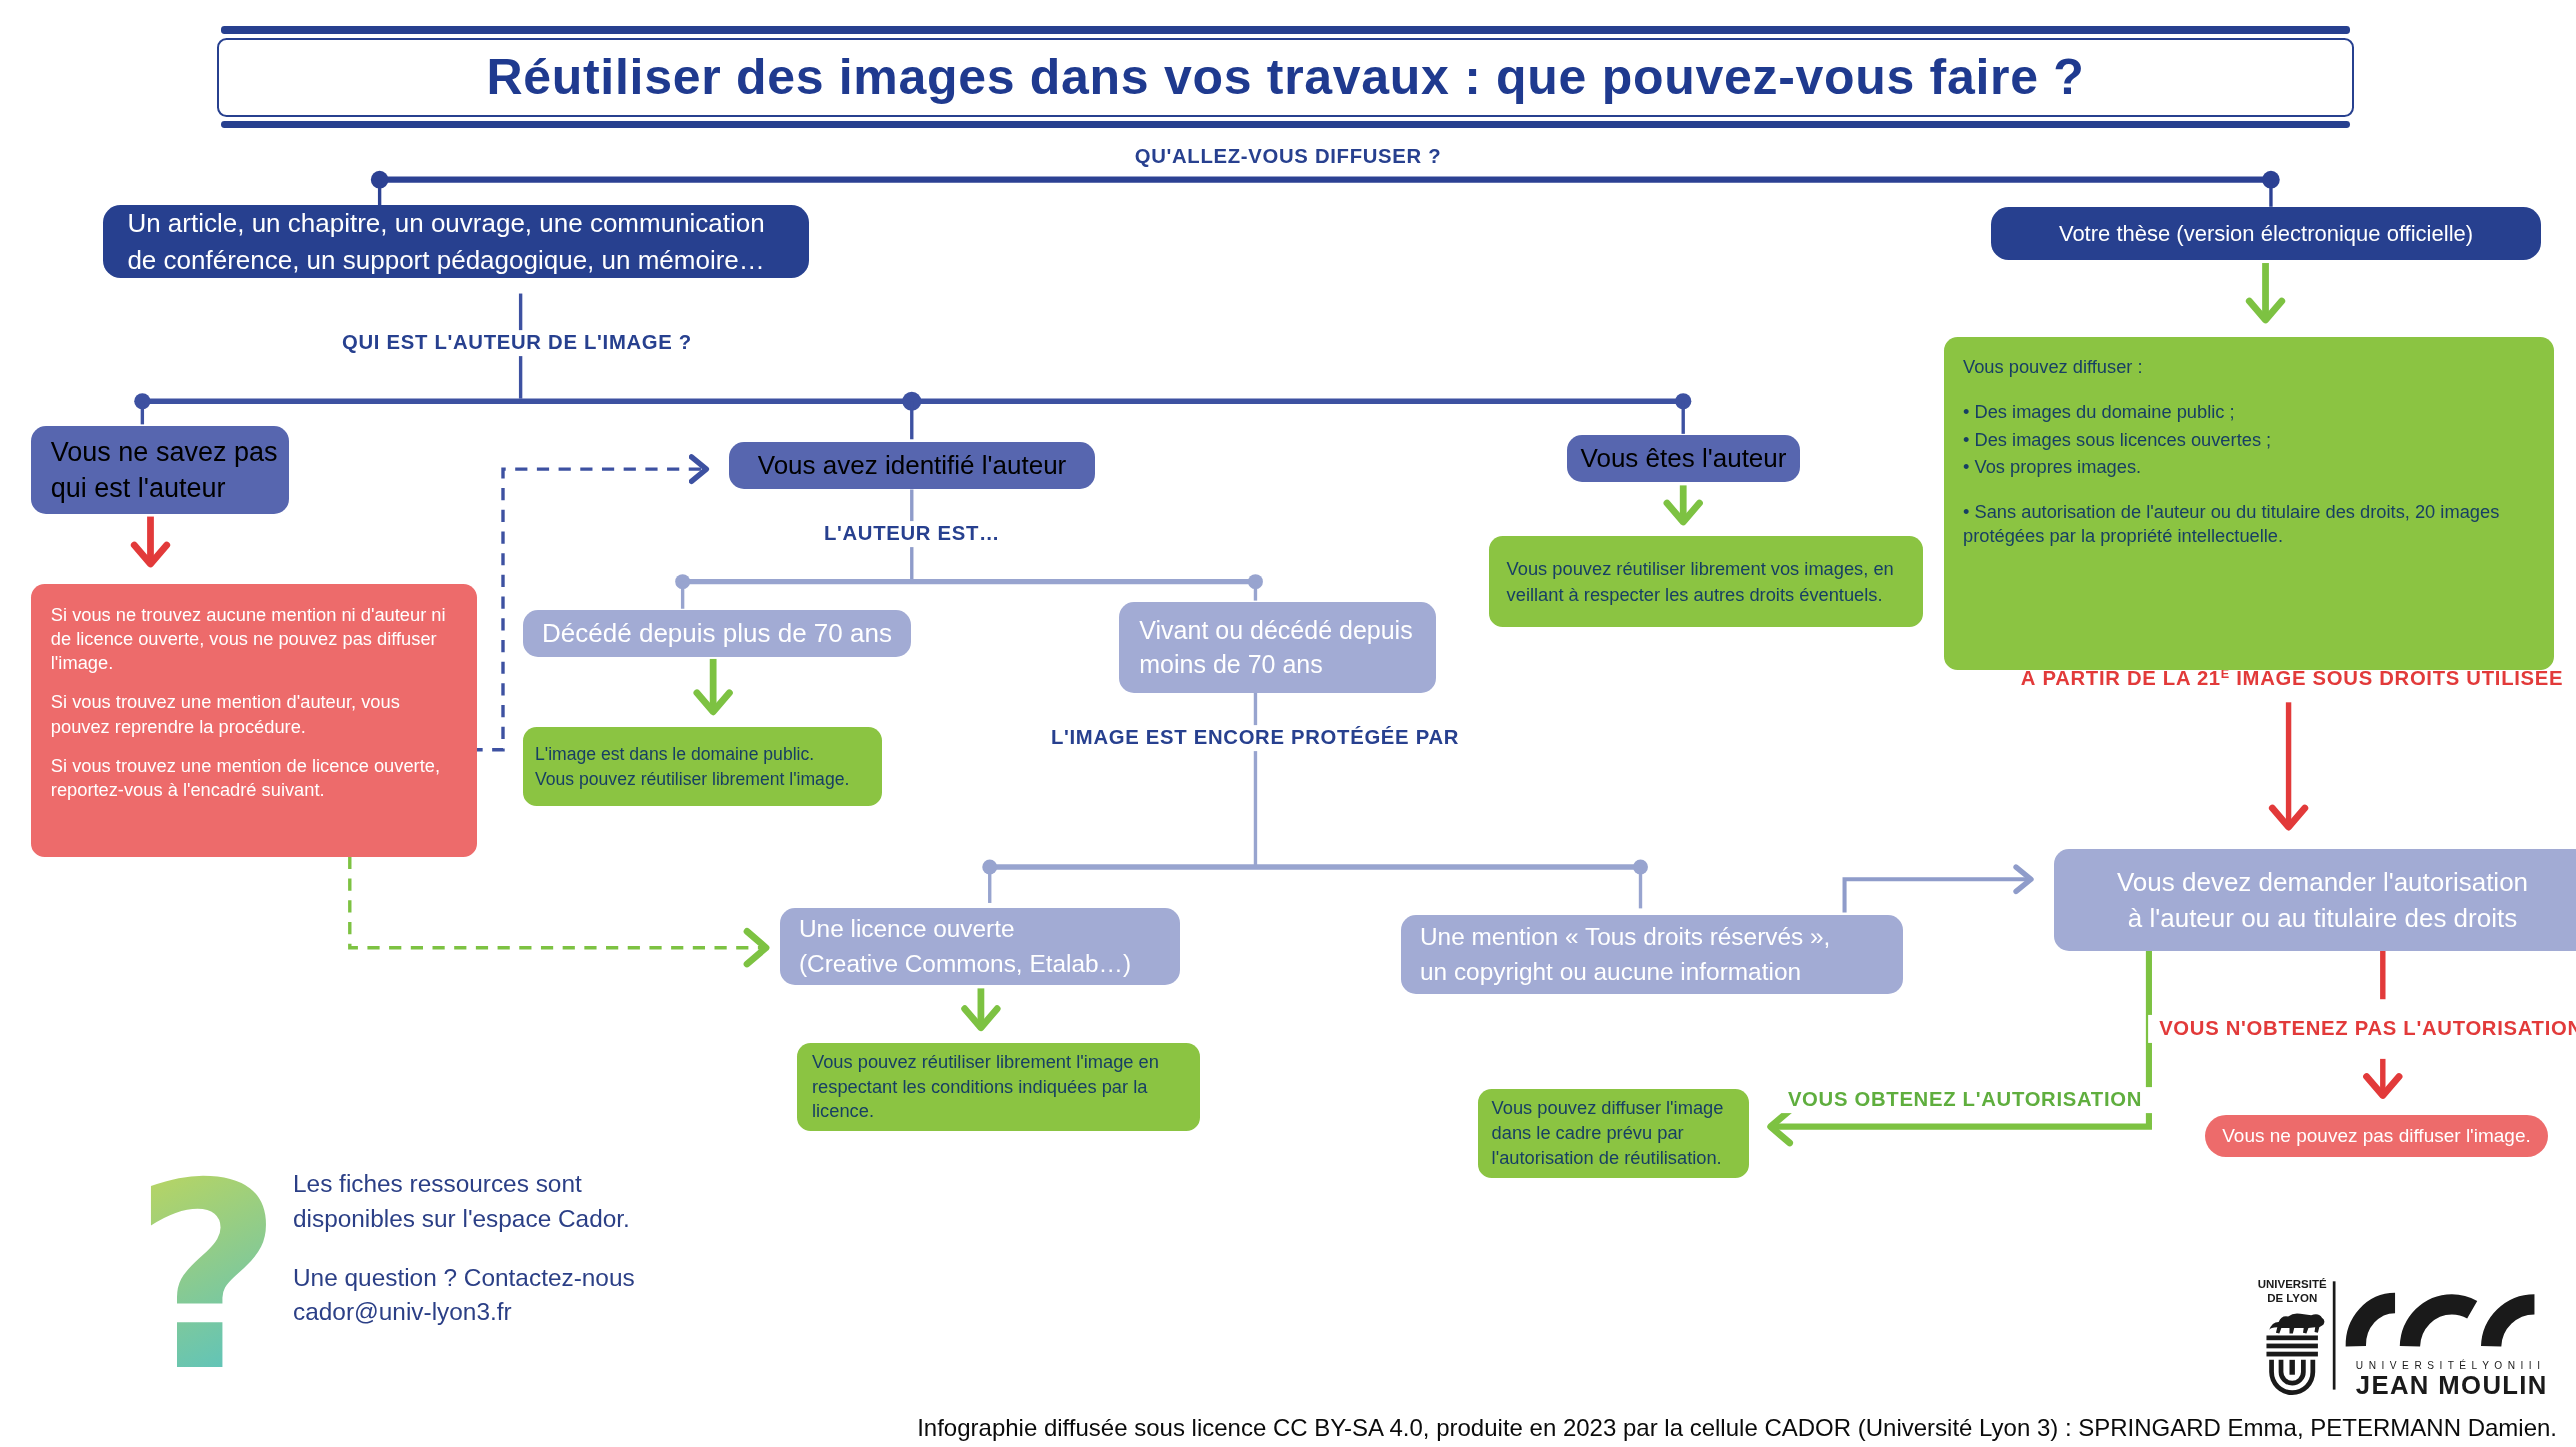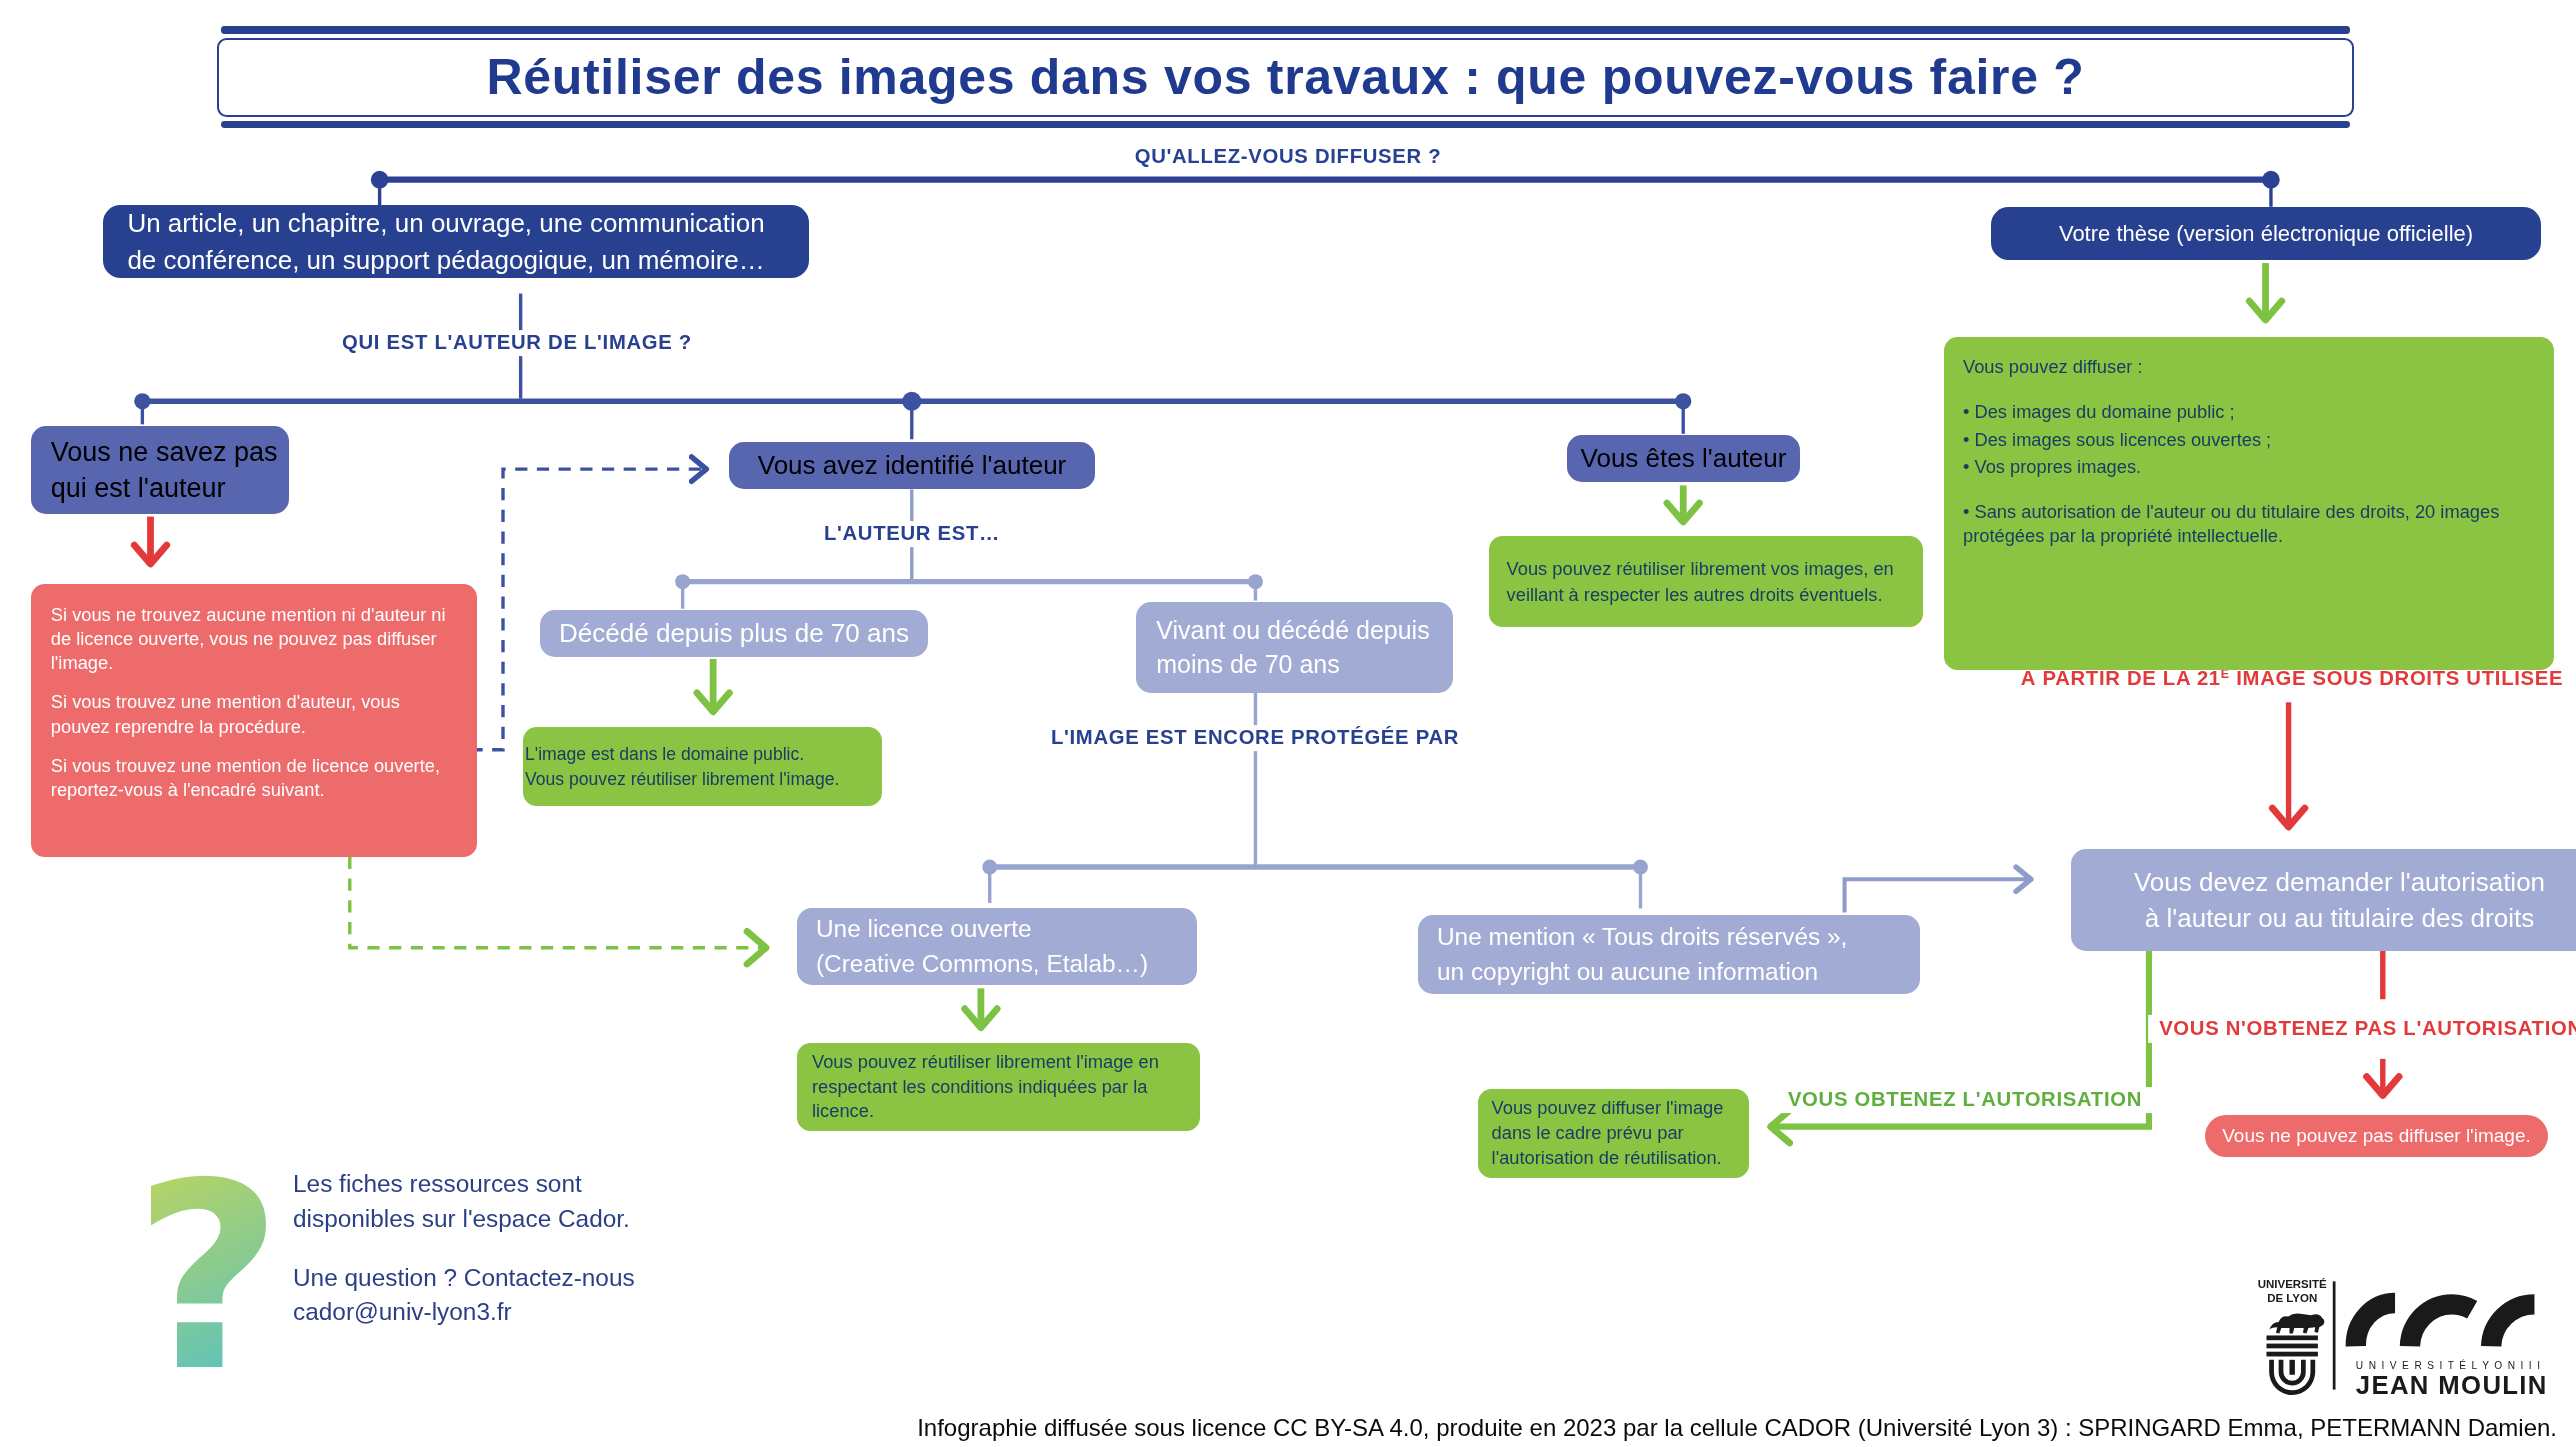--- a/index.html
+++ b/index.html
@@ -4,21 +4,21 @@
 <style>
   html,body{margin:0;padding:0;}
   body{
     width:2576px;height:1448px;position:relative;background:#ffffff;
     font-family:"Liberation Sans", sans-serif;overflow:hidden;
   }
   .abs{position:absolute;box-sizing:border-box;}
   .pre{white-space:pre-line;}
   .navy-box{background:#27408f;color:#fff;border-radius:17.6px;}
   .blue-box{background:#5766af;color:#000000;border-radius:15px;}
-  .peri-box{background:#a2abd4;color:#fff;border-radius:15px;margin-left:17px;}
+  .peri-box{background:#a2abd4;color:#fff;border-radius:15px;}
   .green-box{background:#8bc442;color:#173f63;border-radius:13.6px;}
   .salmon-box{background:#ed6b6b;color:#fff;border-radius:13.6px;}
   .center{display:flex;align-items:center;justify-content:center;text-align:center;}
   .vcenter{display:flex;align-items:center;}
   .flow-label{
     position:absolute;transform:translate(-50%,-50%);font-weight:700;color:#27408f;
     font-size:20.3px;letter-spacing:0.7px;background:#fff;padding:1.4px 11px;white-space:nowrap;
   }
   .flow-label.red{color:#e23a3a;}
   .flow-label.green{color:#5fae3e;}
@@ -37,21 +37,21 @@
   #work-box{left:103px;top:205px;width:706px;height:73px;font-size:26px;line-height:1.42;padding-left:24.4px;}
   #thesis-box{left:1991px;top:207px;width:550px;height:53px;font-size:22px;}
   #unknown-box{left:30.5px;top:426px;width:258px;height:88px;font-size:27px;line-height:1.35;padding-left:20.3px;}
   #identified-box{left:729px;top:442px;width:366px;height:47px;font-size:26px;}
   #author-box{left:1567px;top:435px;width:233px;height:47px;font-size:26px;}
   #red-info-box{left:30.5px;top:584px;width:446px;height:273px;padding:19px 20.3px;}
   #red-info-box p{margin:0 0 15px;font-size:18.3px;line-height:1.32;}
   #red-info-box p:last-child{margin-bottom:0;}
   #dead70-box{left:523px;top:610px;width:388px;height:47px;font-size:26px;}
   #alive70-box{left:1119px;top:602px;width:317px;height:91px;font-size:25px;line-height:1.35;padding-left:20.3px;}
-  #domain-box{left:523px;top:727px;width:359px;height:79px;font-size:17.6px;line-height:1.4;padding:11px 2px;}
+  #domain-box{left:523px;top:727px;width:359px;height:79px;font-size:17.6px;line-height:1.4;padding:11px 12px;}
   #own-box{left:1489px;top:536px;width:434px;height:91px;font-size:18.3px;line-height:1.38;padding:13.6px 17.6px;}
   #thesis-green-box{left:1944px;top:337px;width:610px;height:333px;padding:17.6px 19px;}
   #thesis-green-box p{margin:0;font-size:18.3px;line-height:1.28;}
   #thesis-green-box p.gap{margin-top:22px;}
   #thesis-green-box p.small-gap{margin-top:4.1px;}
   #license-box{left:780px;top:908px;width:400px;height:77px;font-size:24.4px;line-height:1.4;padding-left:19px;}
   #mention-box{left:1401px;top:915px;width:502px;height:79px;font-size:24.4px;line-height:1.4;padding-left:19px;}
   #license-green-box{left:797px;top:1043px;width:403px;height:88px;font-size:18.3px;line-height:1.35;padding:11px 15px;}
   #ask-box{left:2054px;top:849px;width:537px;height:102px;font-size:26px;line-height:1.4;}
   #authorized-box{left:1478px;top:1089px;width:271px;height:89px;font-size:18.3px;line-height:1.35;padding:9.5px 13.6px;}

